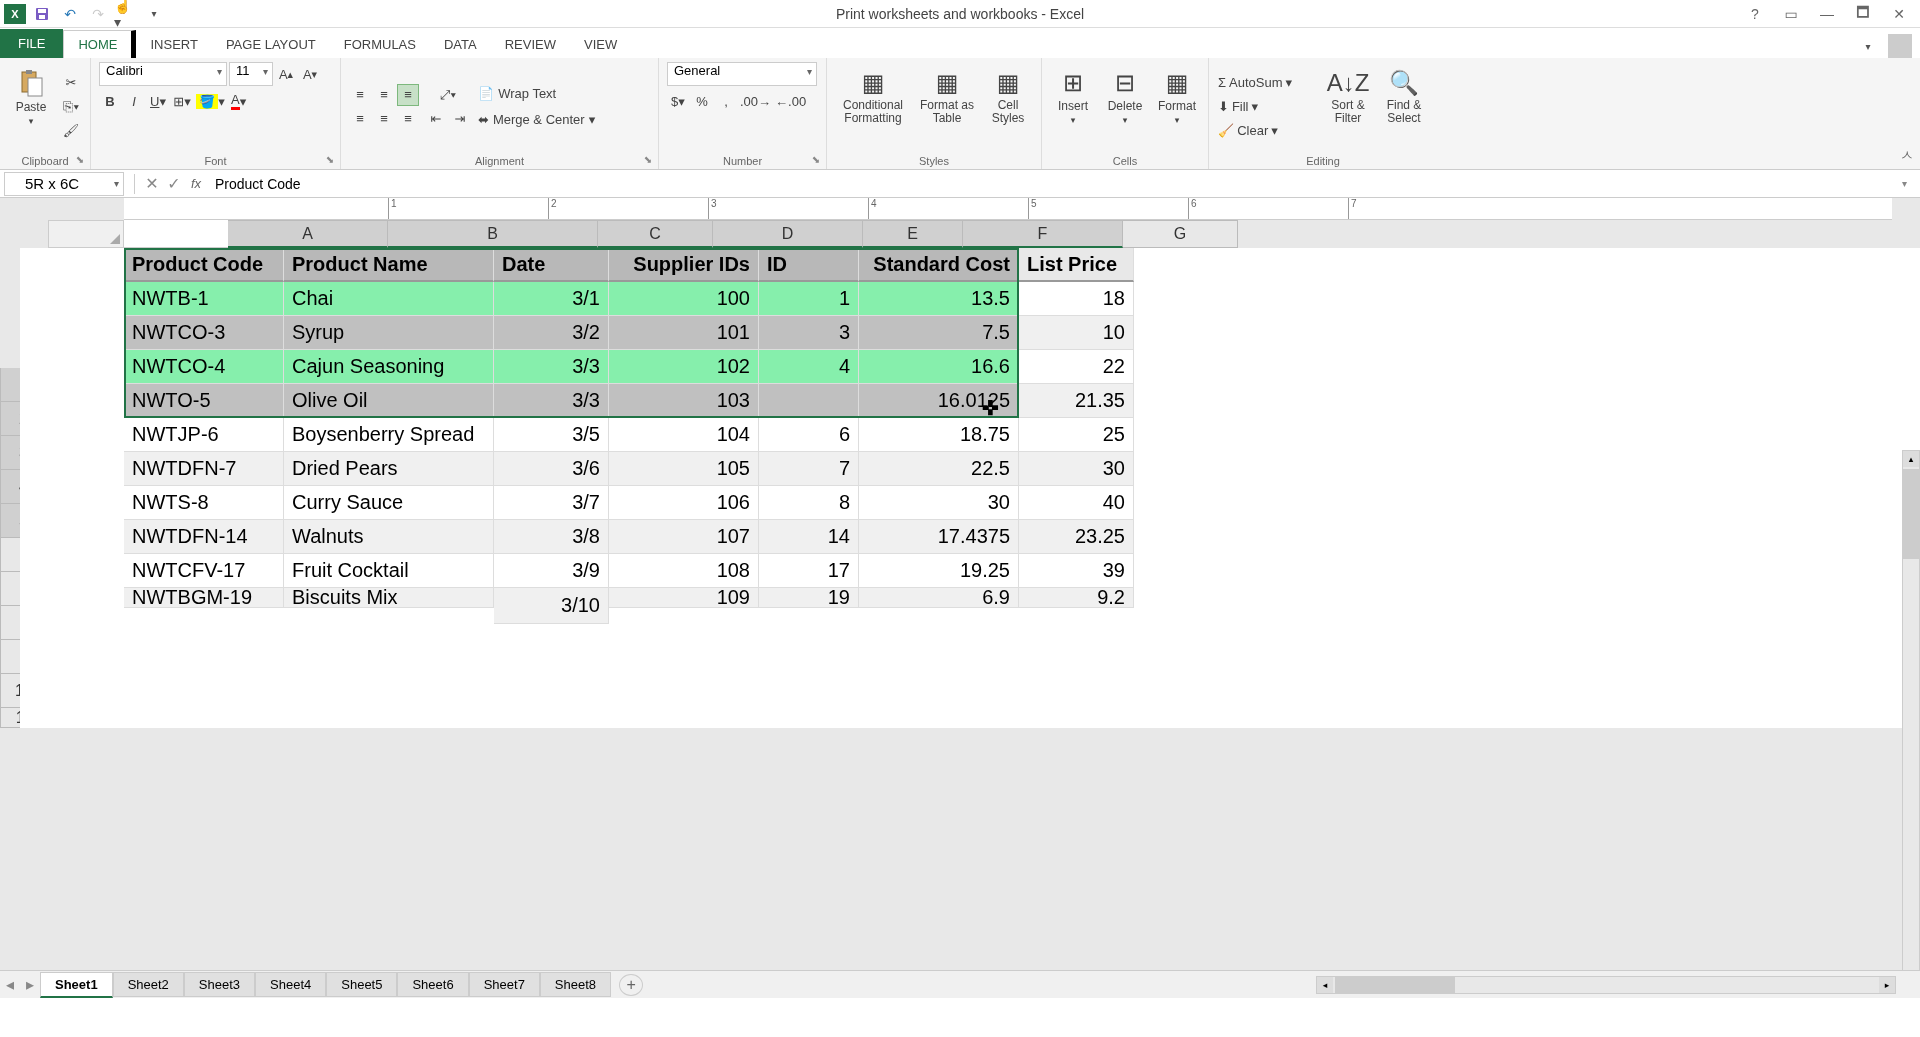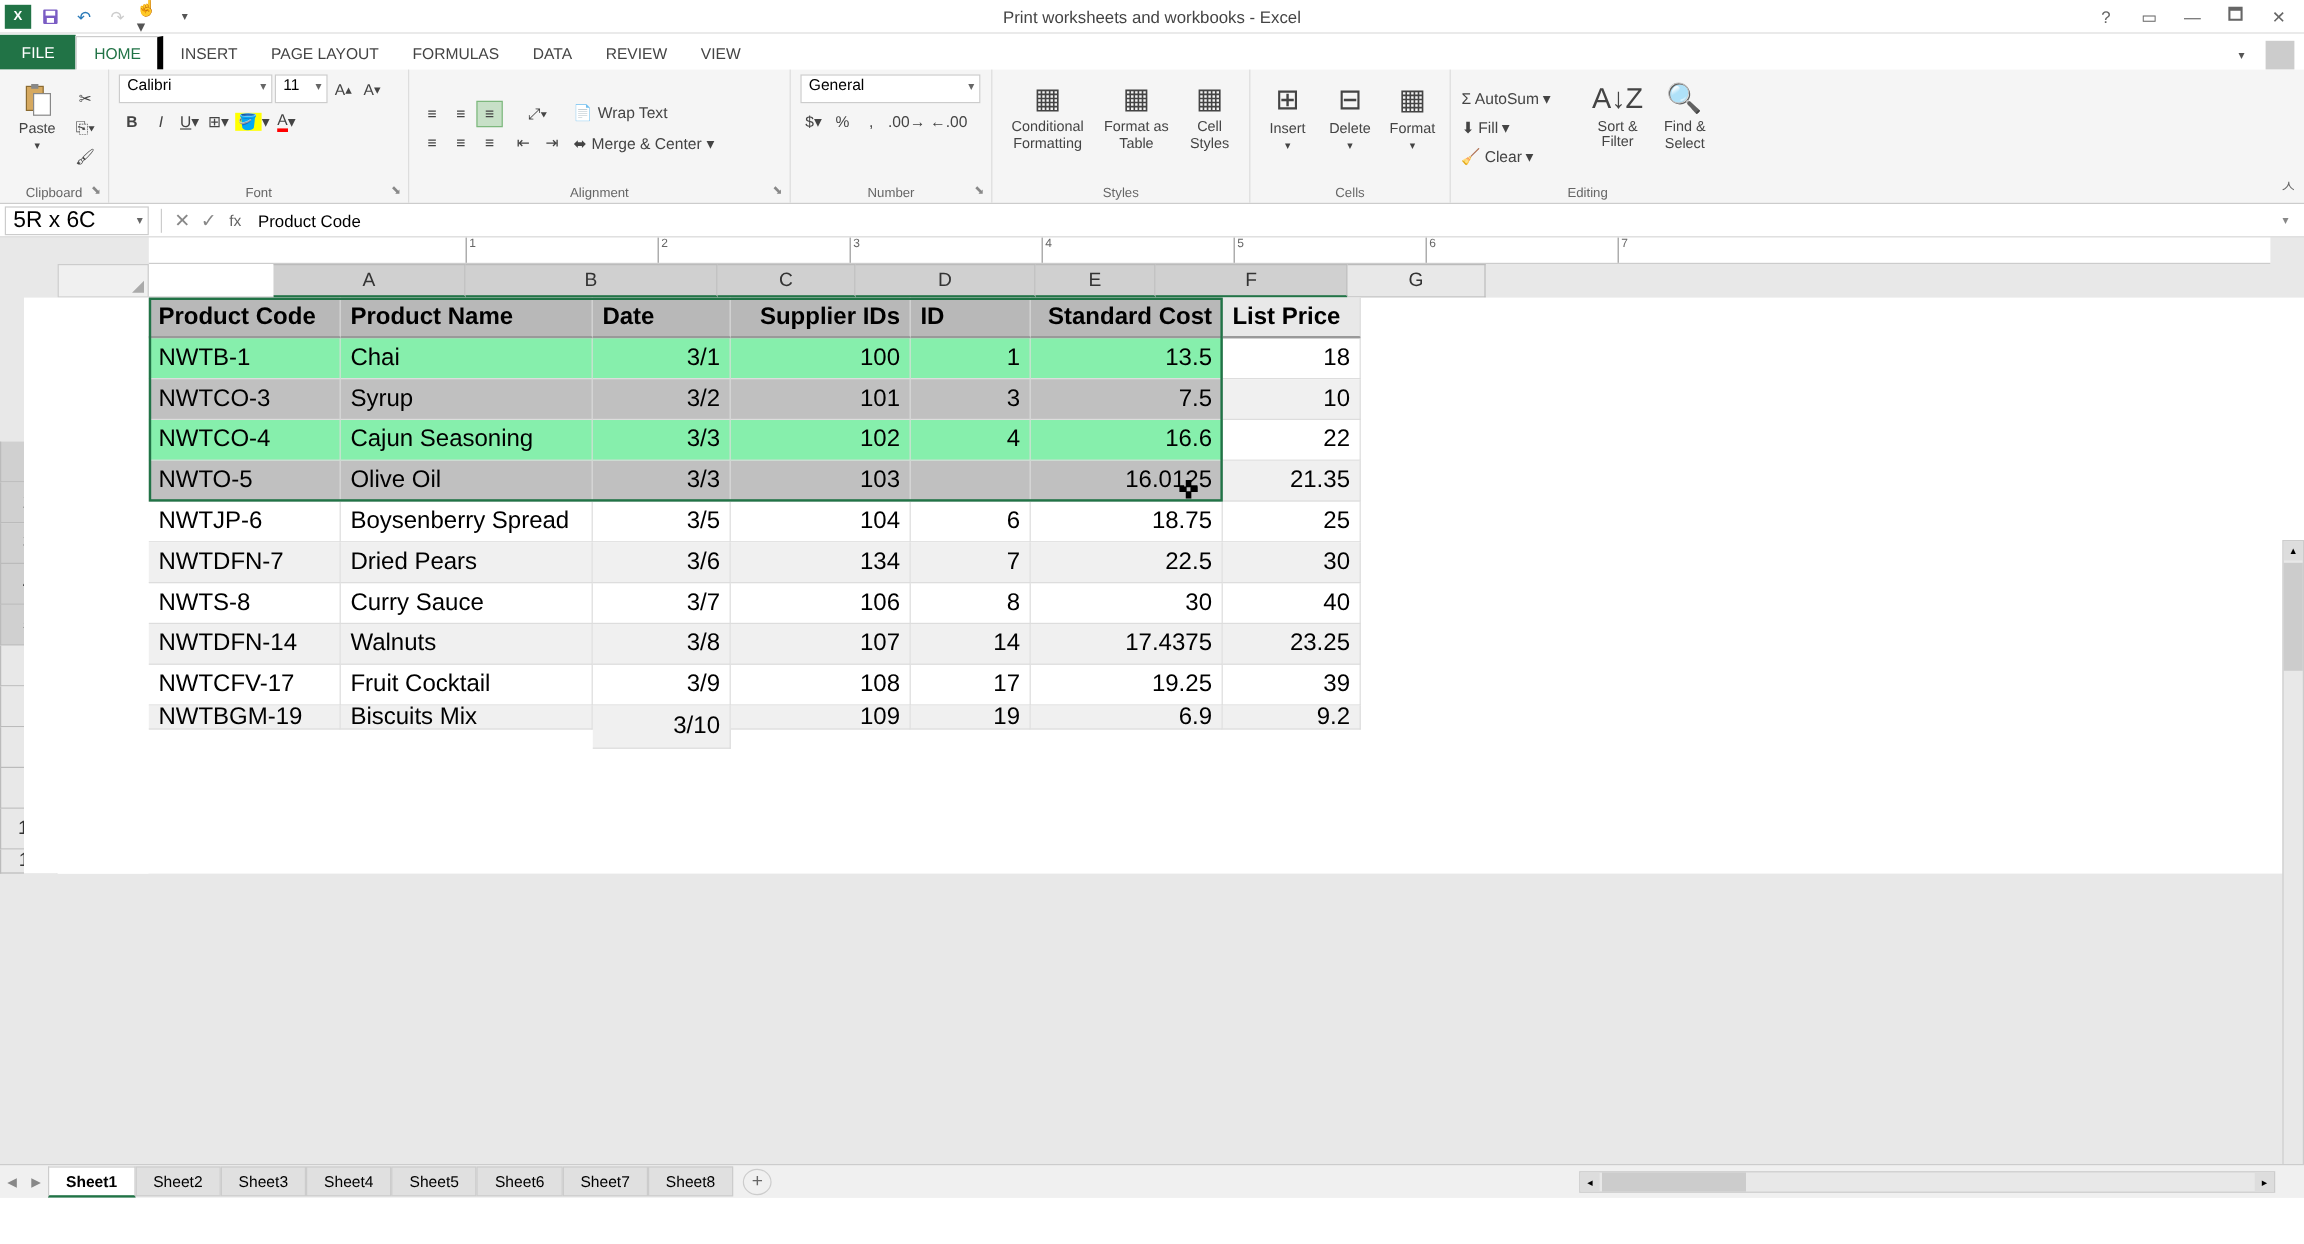--- a/index.html
+++ b/index.html
@@ -31,25 +31,25 @@
 .rb-btn { min-width: 22px; height: 22px; display: flex; align-items: center; justify-content: center; font-size: 13px; color: #444; cursor: pointer; border: 1px solid transparent; }
 .rb-btn.big { flex-direction: column; height: 70px; width: 46px; font-size: 12px; gap: 2px; }
 .rb-btn.big .bi { font-size: 24px; }
 .rb-select { height: 24px; border: 1px solid #ccc; background: #fff; font-size: 13px; padding: 0 20px 0 6px; position: relative; }
 .rb-select::after { content: "▾"; position: absolute; right: 4px; top: 3px; font-size: 10px; color: #666; }
 .dlg-launcher { position: absolute; right: 3px; bottom: 3px; width: 14px; height: 14px; font-size: 10px; color: #888; display: flex; align-items: center; justify-content: center; cursor: pointer; }
 .collapse-ribbon { position: absolute; right: 6px; bottom: 4px; font-size: 14px; color: #666; cursor: pointer; }
 
 
 .formula-bar { height: 28px; display: flex; align-items: center; border-bottom: 1px solid #ccc; background: #fff; }
-.name-box { width: 120px; height: 24px; border: 1px solid #ccc; margin: 0 4px; font-size: 19px; padding: 0 6px; display: flex; align-items: center; position: relative; }
+.name-box { width: 120px; height: 24px; border: 1px solid #ccc; margin: 0 4px; font-size: 15px; padding: 0 20px; display: flex; align-items: center; position: relative; }
 .name-box::after { content: "▾"; position: absolute; right: 4px; font-size: 10px; color: #666; }
 .fb-sep { width: 1px; height: 20px; background: #ccc; margin: 0 6px; }
 .fb-btn { width: 22px; height: 22px; display: flex; align-items: center; justify-content: center; color: #888; cursor: pointer; }
-.fx { font-size: 13px; color: #666; }
+.fx { font-style: italic; font-size: 13px; color: #666; }
 .formula-input { flex: 1; height: 24px; border: none; padding: 0 8px; font-size: 14px; outline: none; }
 .fb-expand { width: 18px; color: #888; font-size: 10px; }
 
 
 .sheet-area { position: relative; height: 800px; background: #e8e8e8; }
 .page-ruler { height: 22px; background: #fff; border-bottom: 1px solid #ccc; position: relative; margin-left: 124px; margin-right: 28px; }
 .ruler-tick { position: absolute; top: 0; height: 100%; font-size: 10px; color: #666; border-left: 1px solid #999; padding-left: 2px; }
 .select-all { width: 76px; height: 28px; background: #f0f0f0; border: 1px solid #ccc; position: relative; }
 .select-all::after { content: ""; position: absolute; right: 3px; bottom: 3px; border-left: 10px solid transparent; border-bottom: 10px solid #aaa; }
 .col-header { height: 28px; background: #e8e8e8; border: 1px solid #bbb; border-left: none; display: flex; align-items: center; justify-content: center; font-size: 16px; color: #333; }
@@ -385,21 +385,21 @@
         <div class="cell">Boysenberry Spread</div>
         <div class="cell r">3/5</div>
         <div class="cell r">104</div>
         <div class="cell r">6</div>
         <div class="cell r">18.75</div>
         <div class="cell r">25</div>
 
         <div class="cell alt">NWTDFN-7</div>
         <div class="cell alt">Dried Pears</div>
         <div class="cell alt r">3/6</div>
-        <div class="cell alt r">134</div>
+        <div class="cell alt r">105</div>
         <div class="cell alt r">7</div>
         <div class="cell alt r">22.5</div>
         <div class="cell alt r">30</div>
 
         <div class="cell">NWTS-8</div>
         <div class="cell">Curry Sauce</div>
         <div class="cell r">3/7</div>
         <div class="cell r">106</div>
         <div class="cell r">8</div>
         <div class="cell r">30</div>

